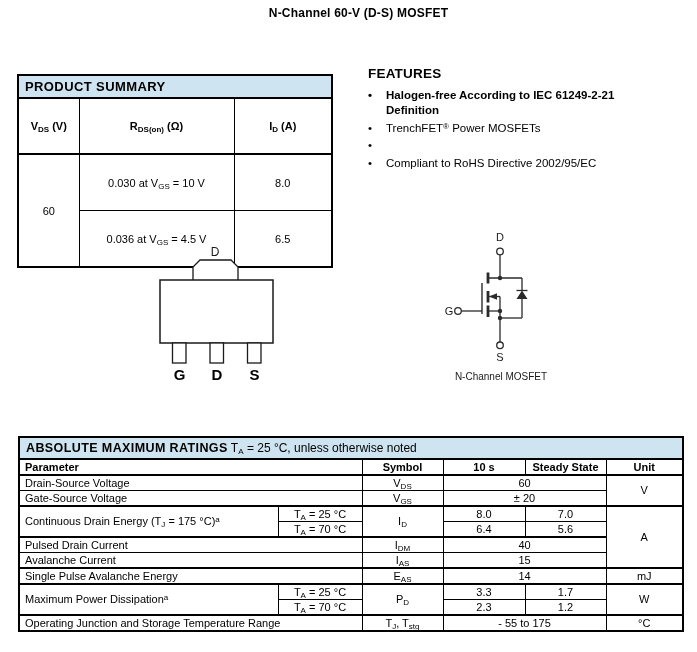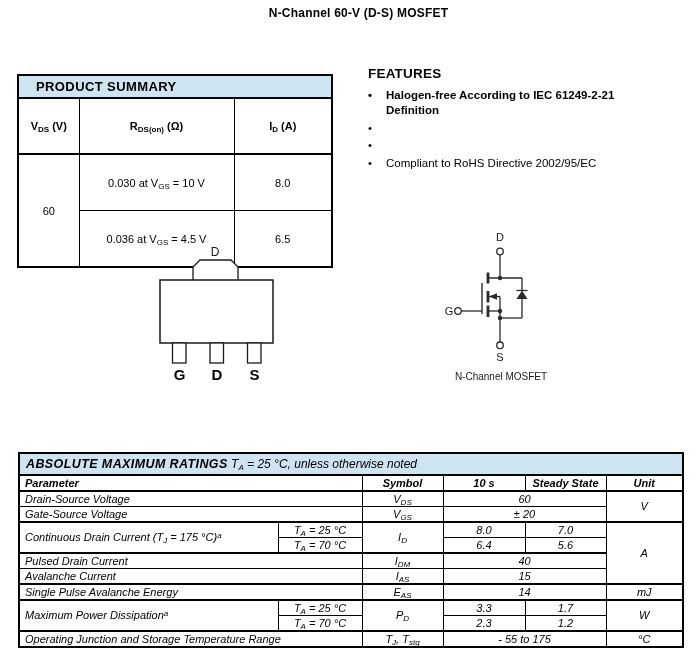--- a/index.html
+++ b/index.html
@@ -17,21 +17,21 @@
   }
 
   
   table.ps {
     position: absolute; left: 17px; top: 74px; width: 314px;
     border-collapse: collapse; table-layout: fixed; border: 2px solid #000;
   }
   table.ps td { border: 1px solid #000; font-size: 11px; text-align: center; padding: 17px 2px; }
   table.ps td.ps-title {
     background: var(--accent, #cfe4f1); text-align: left; font-weight: bold;
-    font-size: 13px; letter-spacing: 0.4px; padding: 3px 17px; border-bottom: 2px solid #000;
+    font-size: 13px; letter-spacing: 0.4px; padding: 3px 6px; border-bottom: 2px solid #000;
   }
   table.ps td.hd { font-weight: bold; height: 20px; border-bottom: 2px solid #000; }
   table.ps td.dr { height: 21px; }
 
   
   .features { position: absolute; left: 368px; top: 66px; width: 270px; }
   .features .f-title { font-size: 13.5px; font-weight: bold; letter-spacing: 0.2px; margin-bottom: 7px; }
   .feat-row { display: flex; margin-bottom: 2.5px; font-size: 11.5px; line-height: 15px; }
   .feat-row .bullet { width: 18px; flex: 0 0 18px; }
   .feat-row.bold { font-weight: bold; }
@@ -45,22 +45,22 @@
   }
   .rohs-word { font-size: 15px; font-weight: bold; margin-top: 3px; letter-spacing: 0.2px; }
   .rohs-compliant { font-size: 6.5px; font-weight: bold; letter-spacing: 0.2px; margin-top: 1px; }
 
   
   .pkg-svg { position: absolute; left: 130px; top: 240px; }
   .sym-svg { position: absolute; left: 440px; top: 228px; }
 
   
   table.amr {
-    position: absolute; left: 18px; top: 452px; width: 664px;
-    border-collapse: collapse; table-layout: fixed; border: 2px solid #000; font-style: italic;
+    position: absolute; left: 18px; top: 436px; width: 664px;
+    border-collapse: collapse; table-layout: fixed; border: 2px solid #000;
   }
   table.amr td, table.amr th { border: 1px solid #000; font-size: 11px; text-align: center; padding: 0 0; height: 14px; line-height: 13px; }
   table.amr td.amr-title {
     background: var(--accent, #cfe4f1); text-align: left; padding: 3px 6px; height: auto;
     font-size: 12px; line-height: 14px; border-bottom: 2px solid #000;
   }
   .amr-title .t-bold { font-weight: bold; font-size: 12.5px; letter-spacing: 0.4px; }
   table.amr tr.head th { font-weight: bold; border-bottom: 2px solid #000; }
   table.amr .left { text-align: left; padding-left: 5px; }
   table.amr tr.thick td { border-top: 2px solid #000; }
@@ -100,20 +100,21 @@
     </table>
 
   <div class="features">
     <div class="f-title">FEATURES</div>
     <div class="feat-row bold">
       <span class="bullet">•</span>
       <span>Halogen-free According to IEC 61249-2-21 Definition</span>
     </div>
     <div class="feat-row">
       <span class="bullet">•</span>
+      <span><span>TrenchFET</span><sup>®</sup><span> Power MOSFETs</span></span>
     </div>
     <div class="feat-row">
       <span class="bullet">•</span>
     </div>
     <div class="feat-row">
       <span class="bullet">•</span>
       <span>Compliant to RoHS Directive 2002/95/EC</span>
     </div>
   </div>
 
@@ -191,21 +192,21 @@
       <td><span>V</span><sub>DS</sub></td>
       <td colspan="2">60</td>
       <td rowspan="2">V</td>
     </tr>
     <tr>
       <td class="left" colspan="2">Gate-Source Voltage</td>
       <td><span>V</span><sub>GS</sub></td>
       <td colspan="2">± 20</td>
     </tr>
     <tr class="thick">
-      <td class="left" rowspan="2"><span>Continuous Drain Current (T</span><sub>J</sub><span> = 175 °C)</span><sup>a</sup></td>
+      <td class="left" rowspan="2"><span>Continuous Drain Energy (T</span><sub>J</sub><span> = 175 °C)</span><sup>a</sup></td>
       <td><span>T</span><sub>A</sub><span> = 25 °C</span></td>
       <td rowspan="2"><span>I</span><sub>D</sub></td>
       <td>8.0</td>
       <td>7.0</td>
       <td rowspan="4">A</td>
     </tr>
     <tr>
       <td><span>T</span><sub>A</sub><span> = 70 °C</span></td>
       <td>6.4</td>
       <td>5.6</td>

